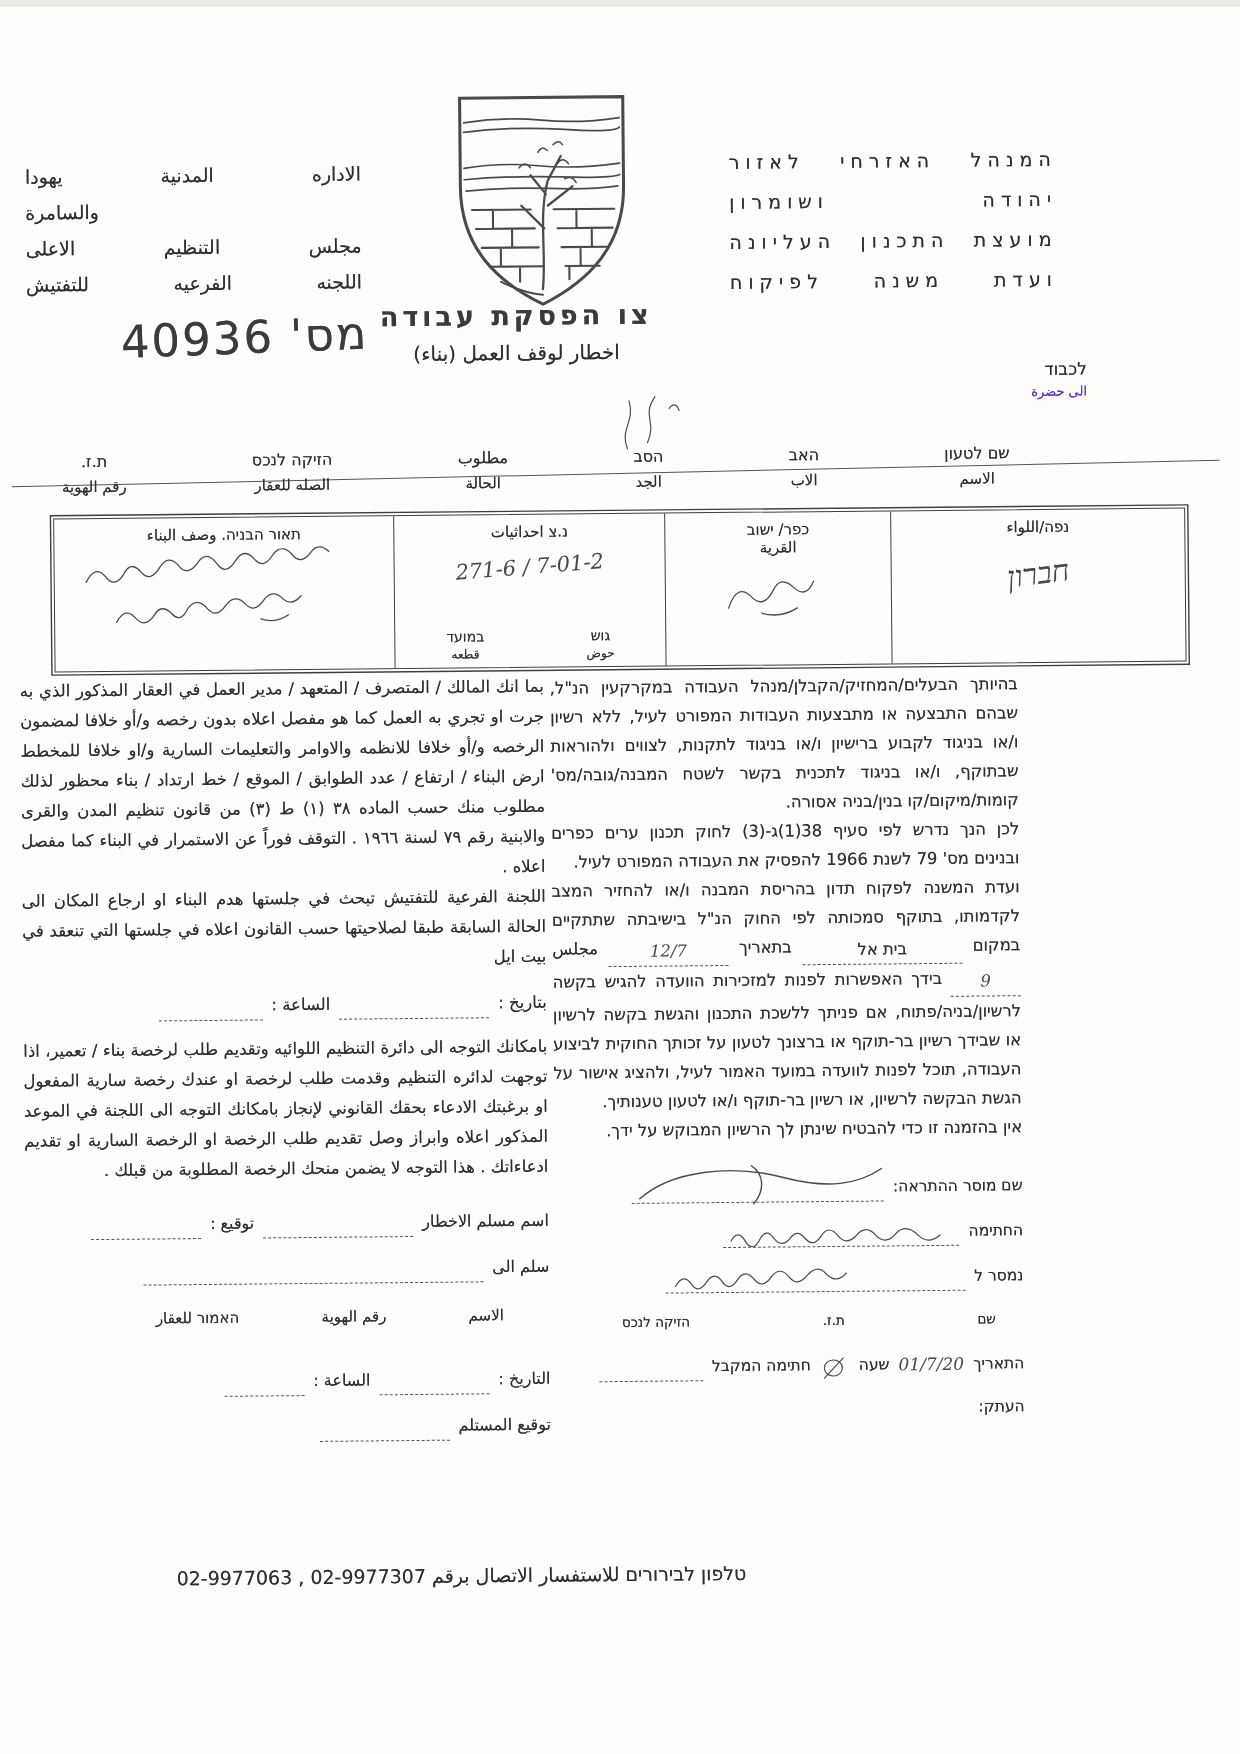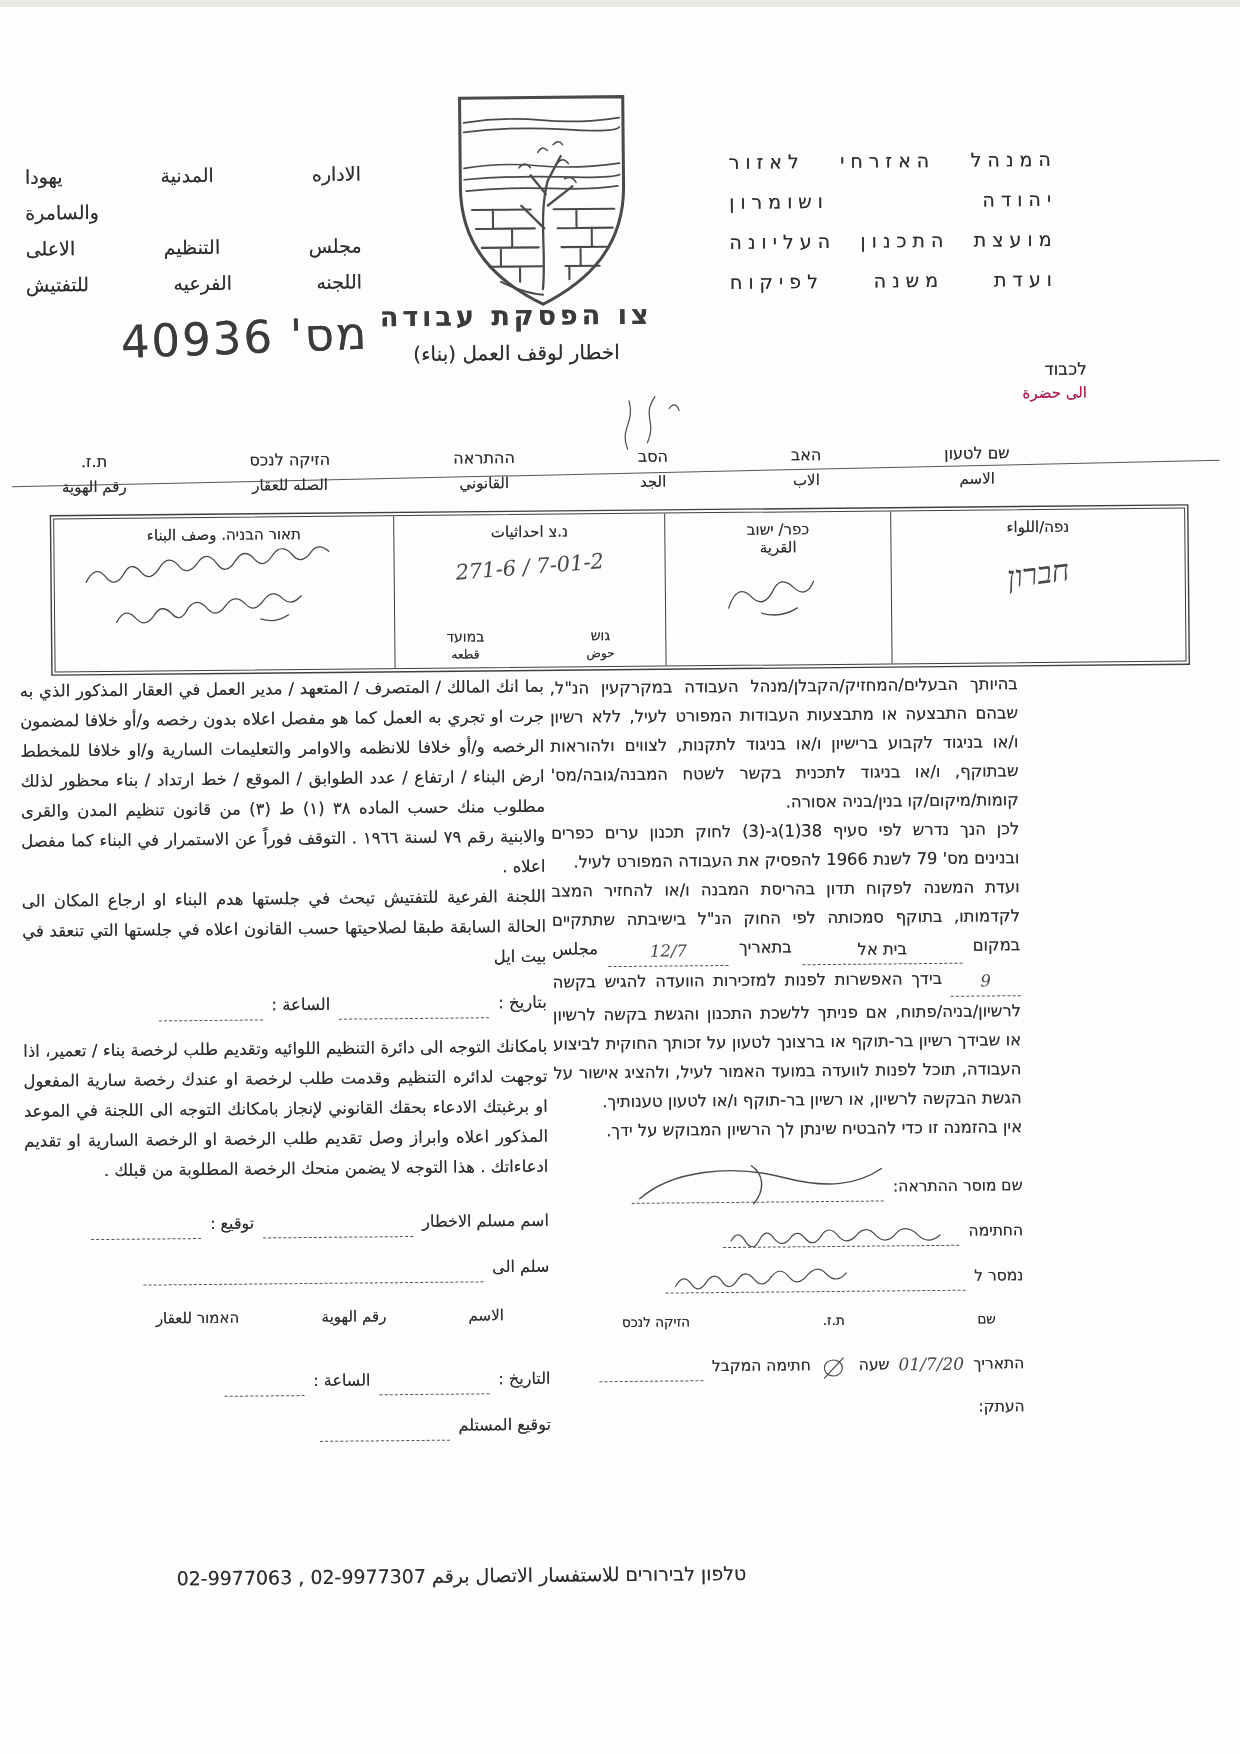--- a/index.html
+++ b/index.html
@@ -15,21 +15,21 @@
   .hdr-ar{left:30px;top:146px;width:336px;direction:rtl;font-size:19px;line-height:36px;}
   .hdr-ar div{text-align:justify;text-align-last:justify;}
   .hdr-ar div.tail{text-align-last:left;}
   .emblem{left:452px;top:84px;}
   .title{left:362px;top:292px;width:316px;text-align:center;}
   .title-he{font-size:27px;font-weight:700;letter-spacing:4px;color:#3a3a3a;}
   .title-ar{font-size:20px;margin-top:10px;}
   .docnum{left:32px;top:302px;width:340px;direction:rtl;font-size:45px;letter-spacing:2px;transform:rotate(-1.6deg);color:#3b3b3b;}
   .salut{right:150px;top:356px;direction:rtl;text-align:right;}
   .salut-he{font-size:17px;}
-  .salut-ar{font-size:15px;color:#be185d;margin-top:5px;}
+  .salut-ar{font-size:13px;color:#6d28d9;margin-top:5px;}
   .rule{left:14px;top:466px;width:1208px;border-top:1.6px solid #555;transform:rotate(-0.7deg);}
   
   .fields{left:64px;top:440px;width:948px;display:flex;direction:rtl;justify-content:space-between;}
   .field{text-align:center;}
   .field .fhe{font-size:16px;}
   .field .far{font-size:15px;margin-top:7px;}
   
   .box{left:55px;top:506px;width:1130px;height:152px;border:1.5px solid #3f3f3f;
        box-shadow:0 0 0 2px #fdfdfb,0 0 0 3.4px #3f3f3f;background:#fdfdfb;}
   .box-inner{display:flex;direction:rtl;height:100%;}
@@ -120,22 +120,22 @@
     </div>
     <div class="field">
       <div class="fhe typ">האב</div>
       <div class="far typ">الاب</div>
     </div>
     <div class="field">
       <div class="fhe typ">הסב</div>
       <div class="far typ">الجد</div>
     </div>
     <div class="field">
-      <div class="fhe typ">ההתראה</div>
-      <div class="far typ">القانوني</div>
+      <div class="fhe typ">مطلوب</div>
+      <div class="far typ">الحالة</div>
     </div>
     <div class="field">
       <div class="fhe typ">הזיקה לנכס</div>
       <div class="far typ">الصله للعقار</div>
     </div>
     <div class="field">
       <div class="fhe typ">ת.ז.</div>
       <div class="far typ">رقم الهوية</div>
     </div>
   </div>

